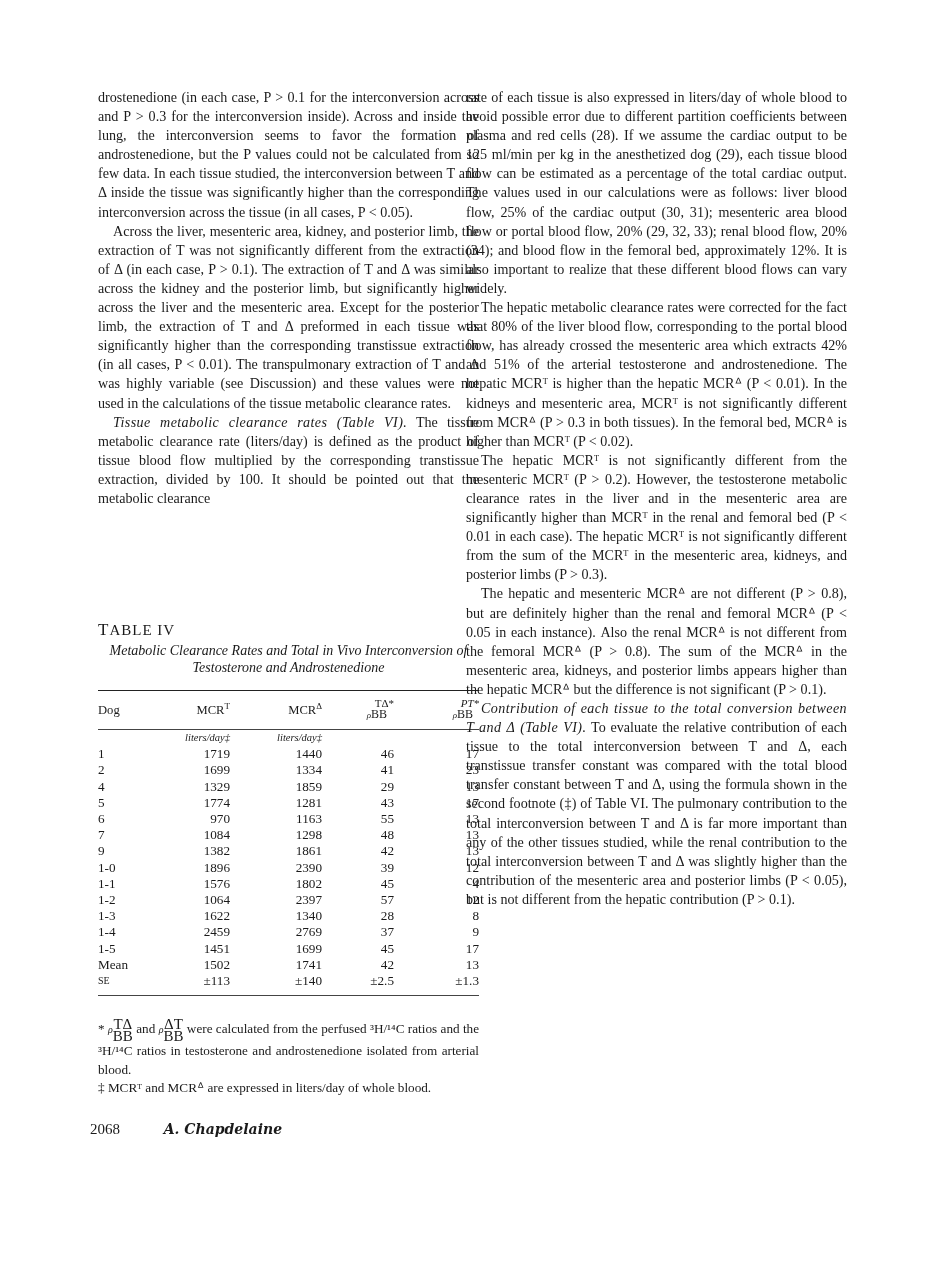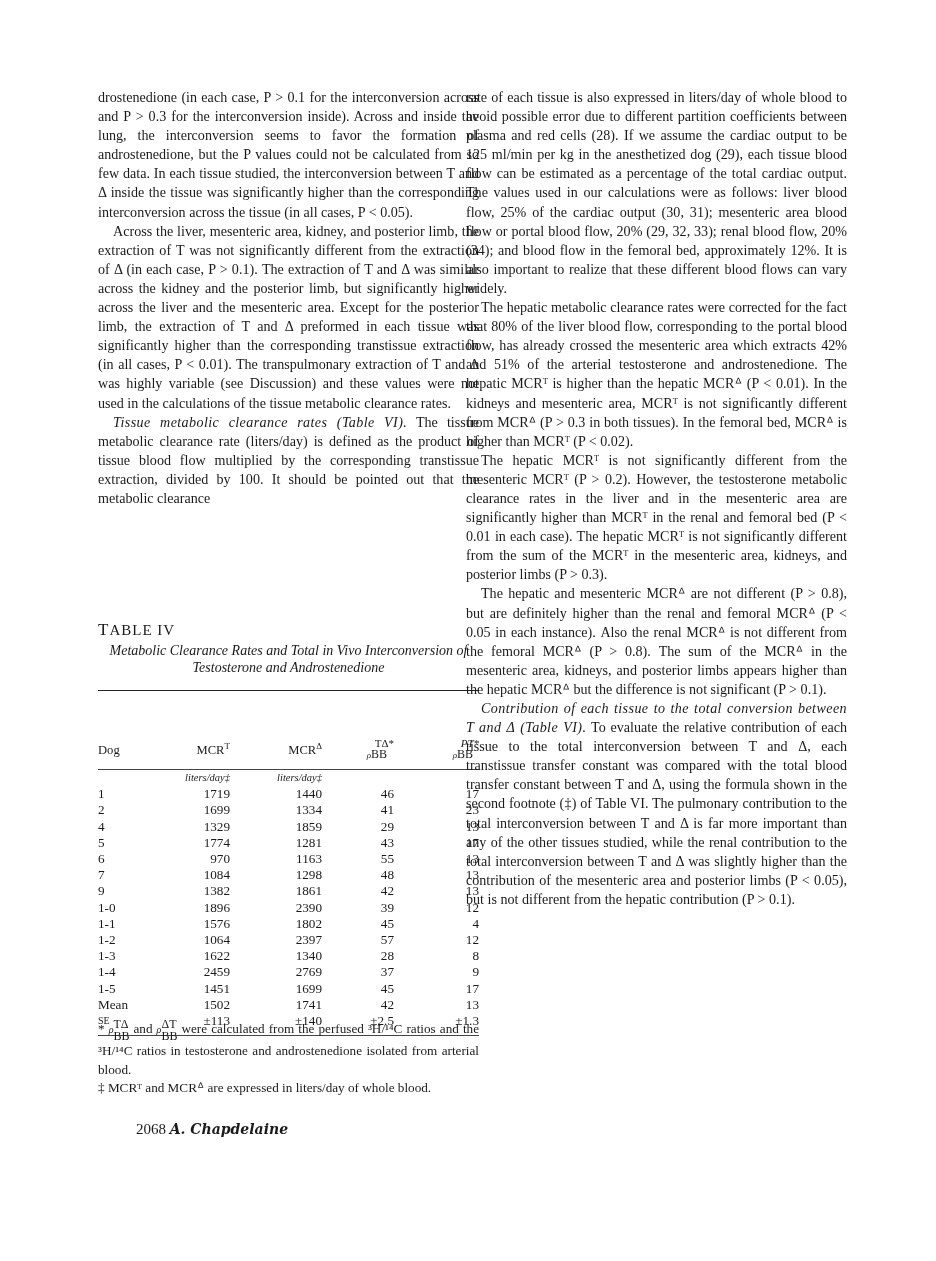--- a/index.html
+++ b/index.html
@@ -14,42 +14,42 @@
   .it { font-style:italic; }
   .runin { font-style:italic; letter-spacing:0.4px; }
   .sup { font-size:9px; vertical-align:super; line-height:0; }
 
   .table-block { position:absolute; left:98px; top:620px; width:381px; }
   .table-title { text-align:left; font-size:15px; letter-spacing:1px; margin:0; }
   .table-title .big { font-size:17px; }
   .table-caption { text-align:center; font-style:italic; font-size:14px; line-height:17px; margin:2px 0 0 0; }
   .rule-thick { border-top:1.6px solid #222; margin-top:14px; }
   .rule-thin { border-top:1px solid #444; }
-  table.data { width:100%; border-collapse:collapse; font-size:13.2px;margin-top:40px; }
+  table.data { width:100%; border-collapse:collapse; font-size:13.2px; }
   table.data th { font-weight:normal; font-size:12.6px; padding:0; height:38px; vertical-align:middle; }
   table.data td { padding:0; height:16.2px; line-height:16.2px; }
   .c-dog { width:50px; text-align:left; }
   .c-mt { width:82px; text-align:right; }
   .c-ma { width:92px; text-align:right; }
   .c-ta { width:72px; text-align:right; }
   .c-pt { width:85px; text-align:right; }
   .units td { font-style:italic; font-size:10.5px; height:16px; }
   .units .u1 { text-align:right; padding-right:0; }
   .mean-row td { padding-top:6px; }
   .hdr-rho { display:inline-block; text-align:left; line-height:11px; }
   .hdr-rho .top { display:block; padding-left:8px; font-size:11px; }
   .hdr-rho .bot { display:block; font-size:12px; }
   .hdr-rho .rho { font-size:9px; font-style:italic; }
 
   .footnotes { position:absolute; left:98px; top:1018px; width:381px; font-size:13.2px; line-height:18.6px; text-align:justify; }
   .footnotes p { margin:0; }
-  .fn-frac { display:inline-block; vertical-align:middle; text-align:left; line-height:12px; font-size:12px; }
+  .fn-frac { display:inline-block; vertical-align:middle; text-align:center; line-height:12px; font-size:15px; }
   .fn-frac span { display:block; }
 
-  .page-footer { position:absolute; left:96px; top:1121px; font-size:15px;text-align:right; }
+  .page-footer { position:absolute; left:90px; top:1121px; font-size:15px; }
   .page-footer .pg { display:inline-block; width:70px; }
   .page-footer .author { font-style:italic; font-weight:bold; font-family:"DejaVu Serif", serif; font-size:14px; }
 </style>
 </head>
 <body>
 
 <div class="col left">
   <p class="noind">drostenedione (in each case, P &gt; 0.1 for the interconversion across and P &gt; 0.3 for the interconversion inside). Across and inside the lung, the interconversion seems to favor the formation of androstenedione, but the P values could not be calculated from so few data. In each tissue studied, the interconversion between T and Δ inside the tissue was significantly higher than the corresponding interconversion across the tissue (in all cases, P &lt; 0.05).</p>
   <p class="ind">Across the liver, mesenteric area, kidney, and posterior limb, the extraction of T was not significantly different from the extraction of Δ (in each case, P &gt; 0.1). The extraction of T and Δ was similar across the kidney and the posterior limb, but significantly higher across the liver and the mesenteric area. Except for the posterior limb, the extraction of T and Δ preformed in each tissue was significantly higher than the corresponding transtissue extraction (in all cases, P &lt; 0.01). The transpulmonary extraction of T and Δ was highly variable (see Discussion) and these values were not used in the calculations of the tissue metabolic clearance rates.</p>
   <p class="ind"><span class="runin">Tissue metabolic clearance rates (Table VI).</span><span> The tissue metabolic clearance rate (liters/day) is defined as the product of tissue blood flow multiplied by the corresponding transtissue extraction, divided by 100. It should be pointed out that the metabolic clearance</span></p>

